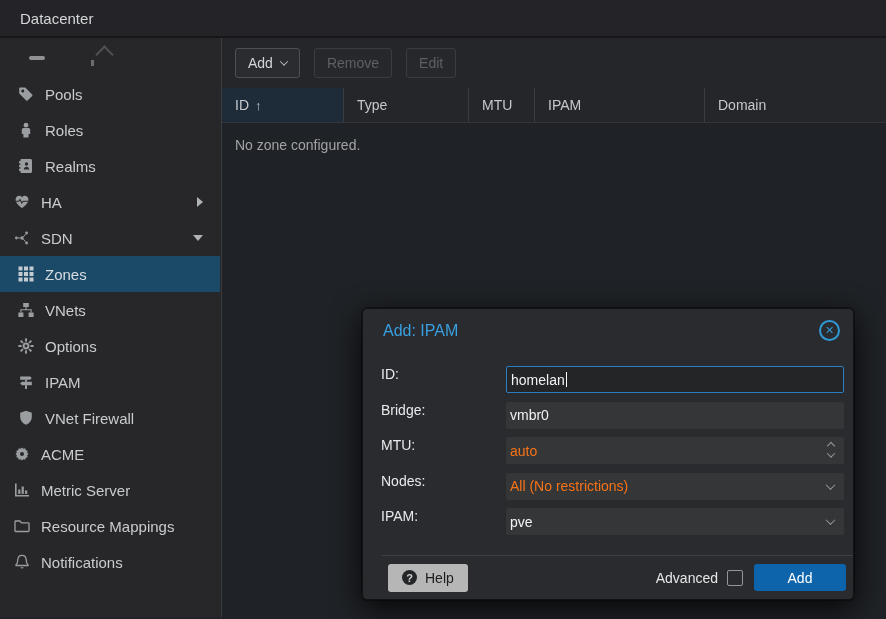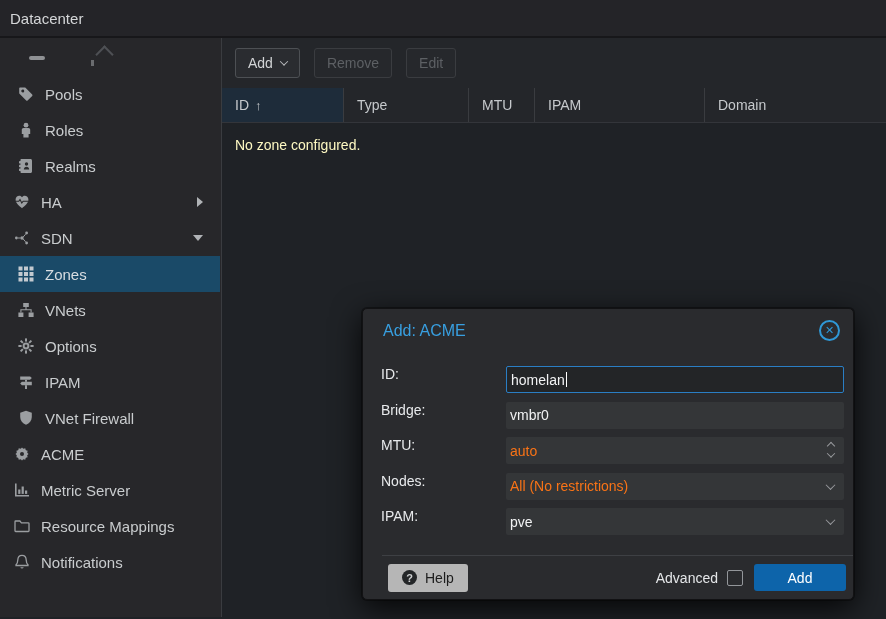--- a/index.html
+++ b/index.html
@@ -5,21 +5,21 @@
   * { margin:0; padding:0; box-sizing:border-box; }
   html,body { background:#141416; }
   .app {
     position:relative; width:886px; height:619px; overflow:hidden;
     font-family:"Liberation Sans","DejaVu Sans",sans-serif;
     background:#1f2226; color:#c9ccce; font-size:14px;
   }
   
   .topbar {
     height:38px; background:#242428; border-bottom:2px solid #17171a;
-    display:flex; align-items:center; padding-left:10px;
+    display:flex; align-items:center; padding-left:20px;
   }
   .topbar .title { font-size:15px; color:#d4d6d8; }
   
   .main { display:flex; height:579px; }
   .sidebar {
     position:relative; width:222px; background:#27272a; border-right:1px solid #3a3c40;
     flex:none; overflow:hidden;
   }
   .content { flex:1; background:#1f2226; display:flex; flex-direction:column; }
   
@@ -58,21 +58,21 @@
   
   .grid-header { height:35px; background:#24262a; border-bottom:1px solid #33353a; display:flex; flex:none; }
   .hcell {
     display:flex; align-items:center; padding-left:13px; gap:6px;
     border-right:1px solid #3a3c40; color:#c6c9cc; font-size:14px;
   }
   .hcell.sorted { background:#1e2c3a; }
   .hcell.last { border-right:none; }
   .col0{width:122px}.col1{width:125px}.col2{width:66px}.col3{width:170px}.col4{width:180px}
   .sort-asc::before { content:"↑"; color:#c8cbce; font-size:13px; }
-  .grid-body { flex:1; padding:14px 0 0 13px; color:#fef9c3; font-size:14px; }
+  .grid-body { flex:1; padding:14px 0 0 13px; color:#a3a3a3; font-size:14px; }
   
   .dialog {
     position:absolute; left:362px; top:308px; width:492px; height:292px;
     background:#2a2b2e; border:1px solid #121214; border-radius:5px;
     box-shadow:0 8px 30px rgba(0,0,0,.85), 0 0 0 1px rgba(0,0,0,.35);
   }
   .dlg-header { height:43px; display:flex; align-items:center; padding:0 13px 0 20px; }
   .dlg-title { font-size:16px; color:#389fe0; flex:1; }
   .close-btn {
     width:21px; height:21px; border:2px solid #2f98d6; border-radius:50%;
@@ -319,21 +319,21 @@
       </div>
 
       <div class="grid-body">
         <span>No zone configured.</span>
       </div>
     </div>
   </div>
 
   <div class="dialog">
     <div class="dlg-header">
-      <span class="dlg-title">Add: ACME</span>
+      <span class="dlg-title">Add: IPAM</span>
       <span class="close-btn"></span>
     </div>
     <div class="dlg-body">
       <div class="frow">
         <span class="flabel">ID:</span>
         <div class="field focused">
           <span>homelan</span>
             <span class="text-cursor"></span>
         </div>
       </div>

